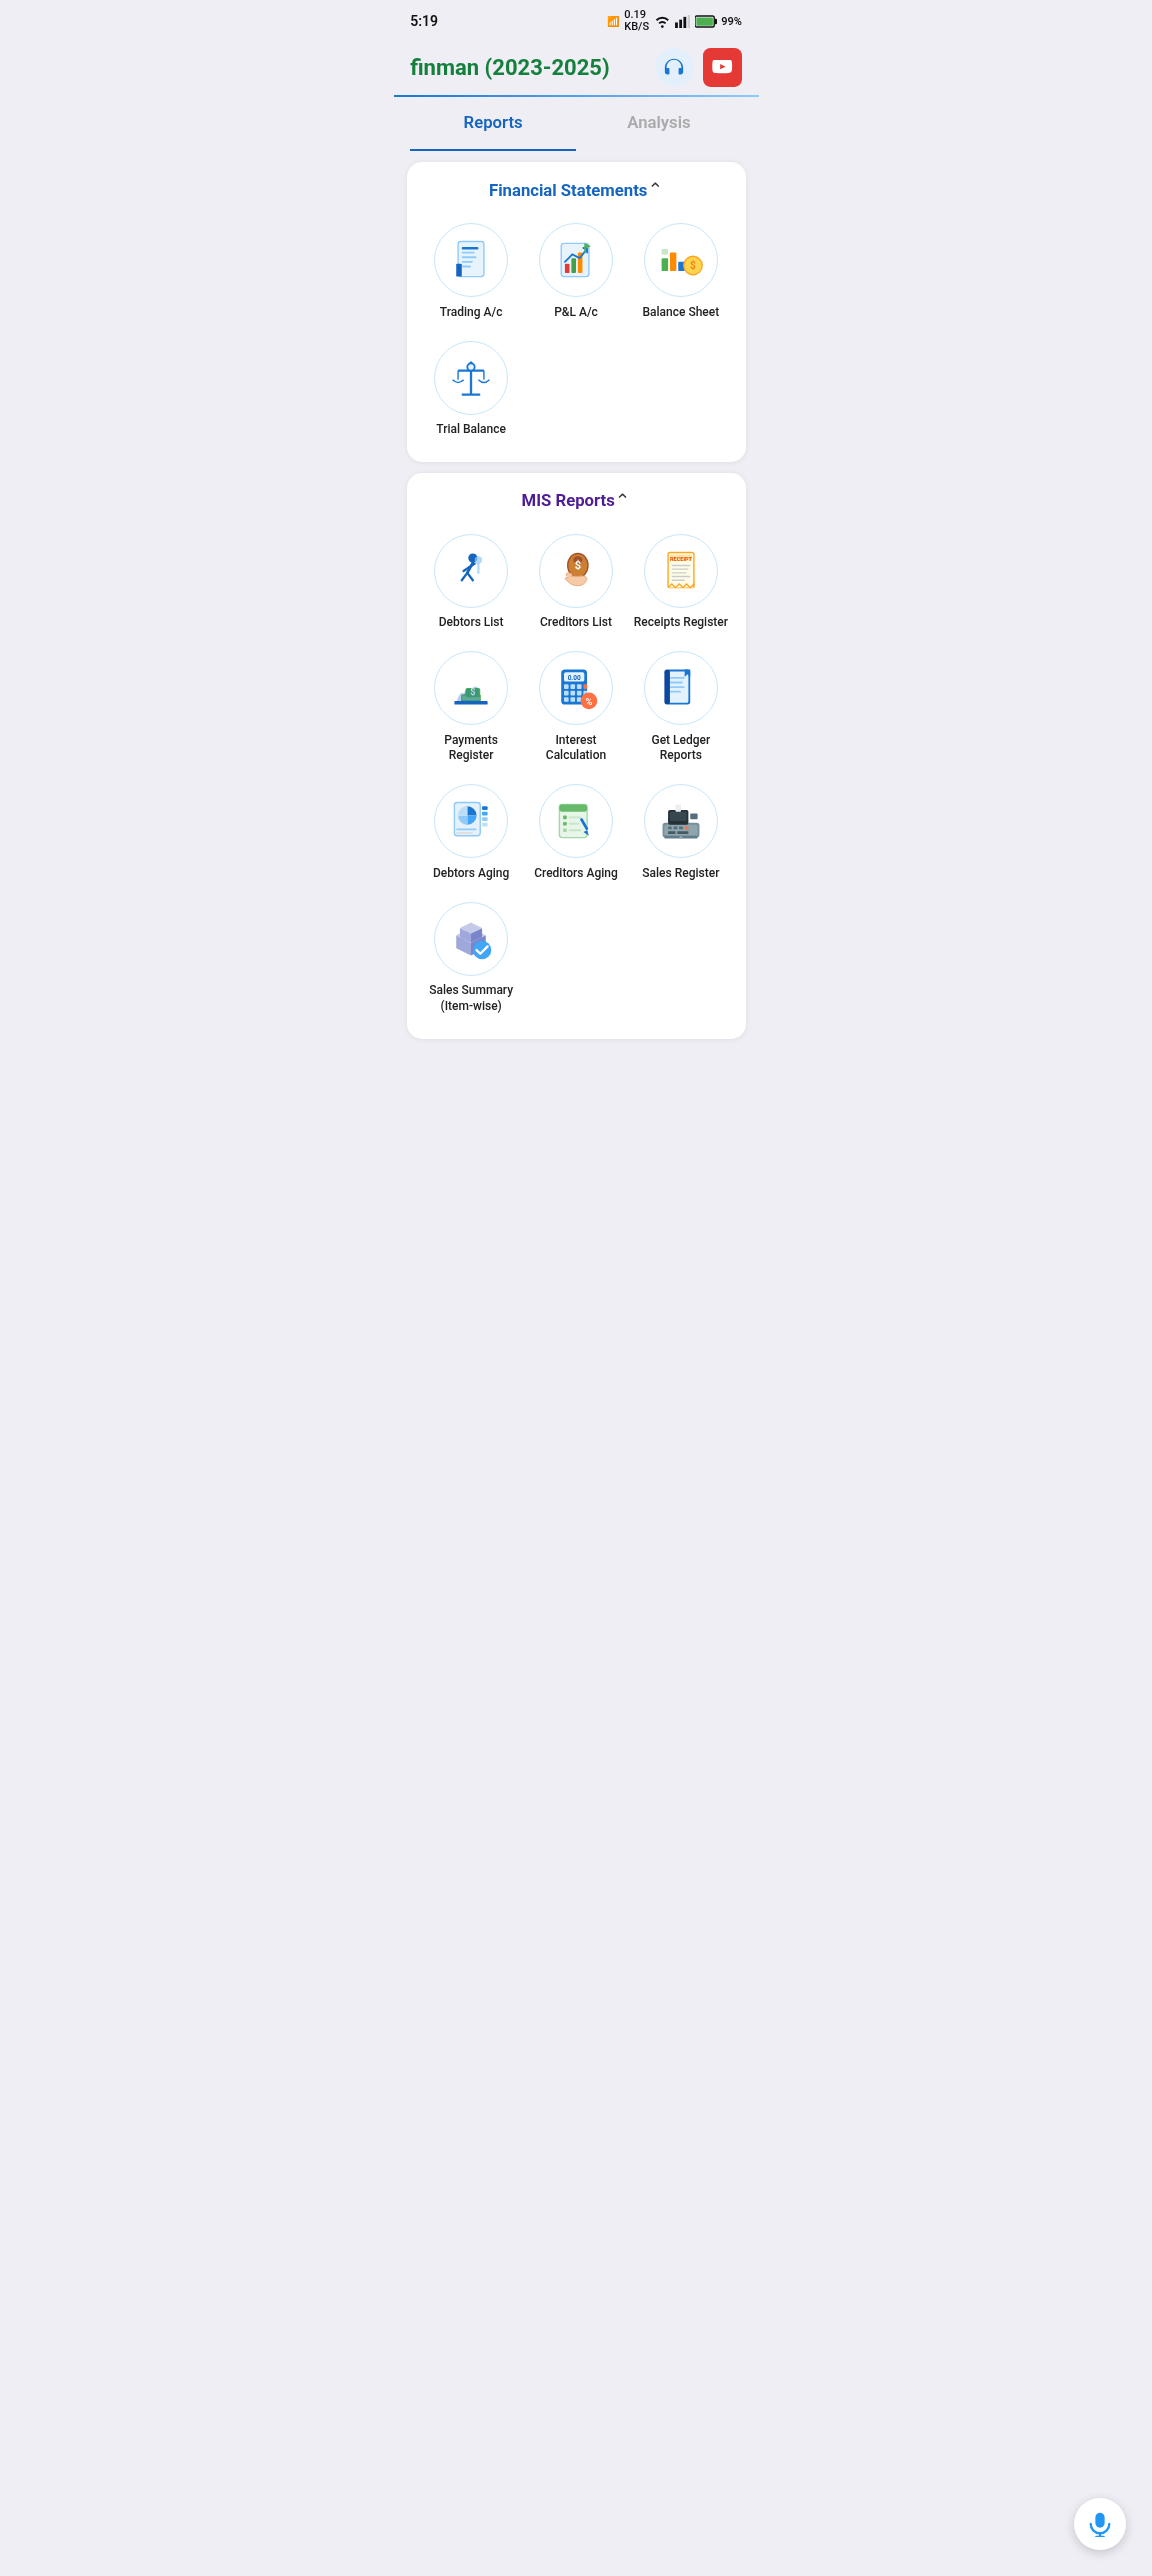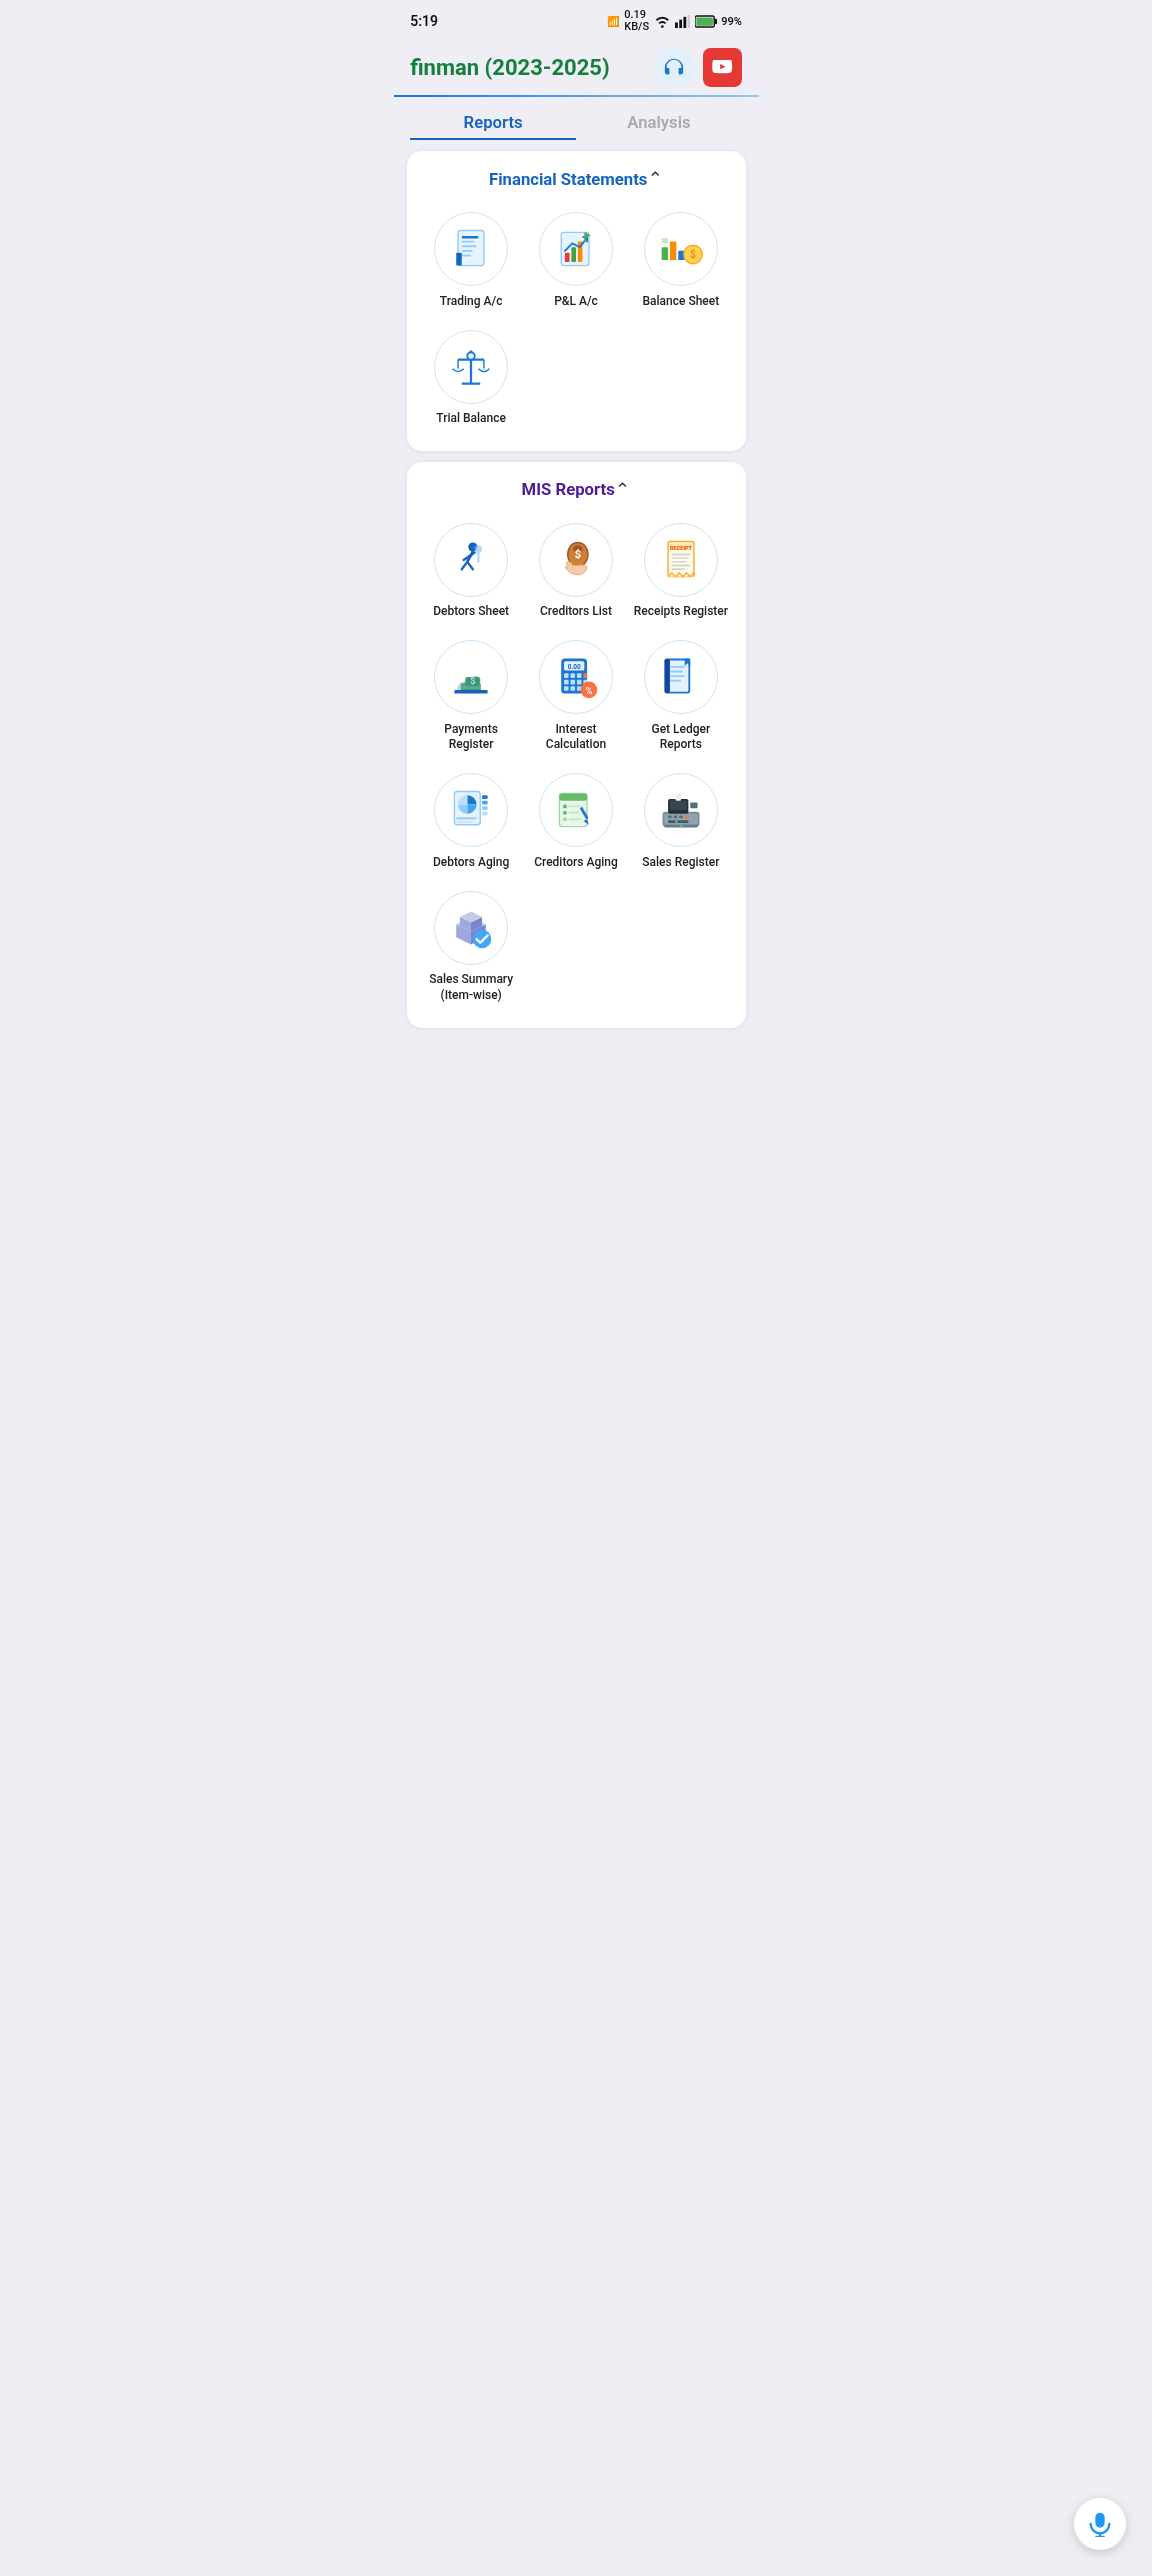--- a/index.html
+++ b/index.html
@@ -93,21 +93,21 @@
     
     .tabs {
       display: flex;
       background: #f0eef5;
       padding: 0 16.7px;
       margin-top: 3.7px;
     }
     .tab {
       flex: 1;
       text-align: center;
-      padding: 13px 0 6px;
+      padding: 13px 0 17px;
       font-size: 16.7px;
       font-weight: 600;
       color: #aaa;
       border-bottom: 2.8px solid transparent;
       cursor: pointer;
     }
     .tab.active {
       color: #1565c0;
       border-bottom: 2.8px solid #1565c0;
     }
@@ -352,21 +352,21 @@
           <line x1="24" y1="22" x2="18" y2="26" stroke="#1565c0" stroke-width="2.5" stroke-linecap="round"></line>
           <line x1="24" y1="22" x2="30" y2="18" stroke="#1565c0" stroke-width="2.5" stroke-linecap="round"></line>
 
           <line x1="22" y1="28" x2="16" y2="36" stroke="#1565c0" stroke-width="2.5" stroke-linecap="round"></line>
           <line x1="22" y1="28" x2="28" y2="36" stroke="#1565c0" stroke-width="2.5" stroke-linecap="round"></line>
 
           <circle cx="34" cy="14" r="4" fill="#90caf9" opacity="0.7"></circle>
           <line x1="34" y1="18" x2="34" y2="28" stroke="#90caf9" stroke-width="2.5" stroke-linecap="round" opacity="0.7"></line>
         </svg>
       </div>
-      <span class="icon-label">Debtors Sheet</span>
+      <span class="icon-label">Debtors List</span>
     </div>
 
     <div class="icon-item">
       <div class="icon-circle">
         <svg width="48" height="48" viewBox="0 0 52 52">
 
           <ellipse cx="28" cy="20" rx="11" ry="13" fill="#cd7f32" stroke="#a0522d" stroke-width="1.5"></ellipse>
           <ellipse cx="28" cy="14" rx="5" ry="4" fill="#a0522d"></ellipse>
           <text x="28" y="24" text-anchor="middle" font-size="12" font-weight="bold" fill="#fff">$</text>
 

